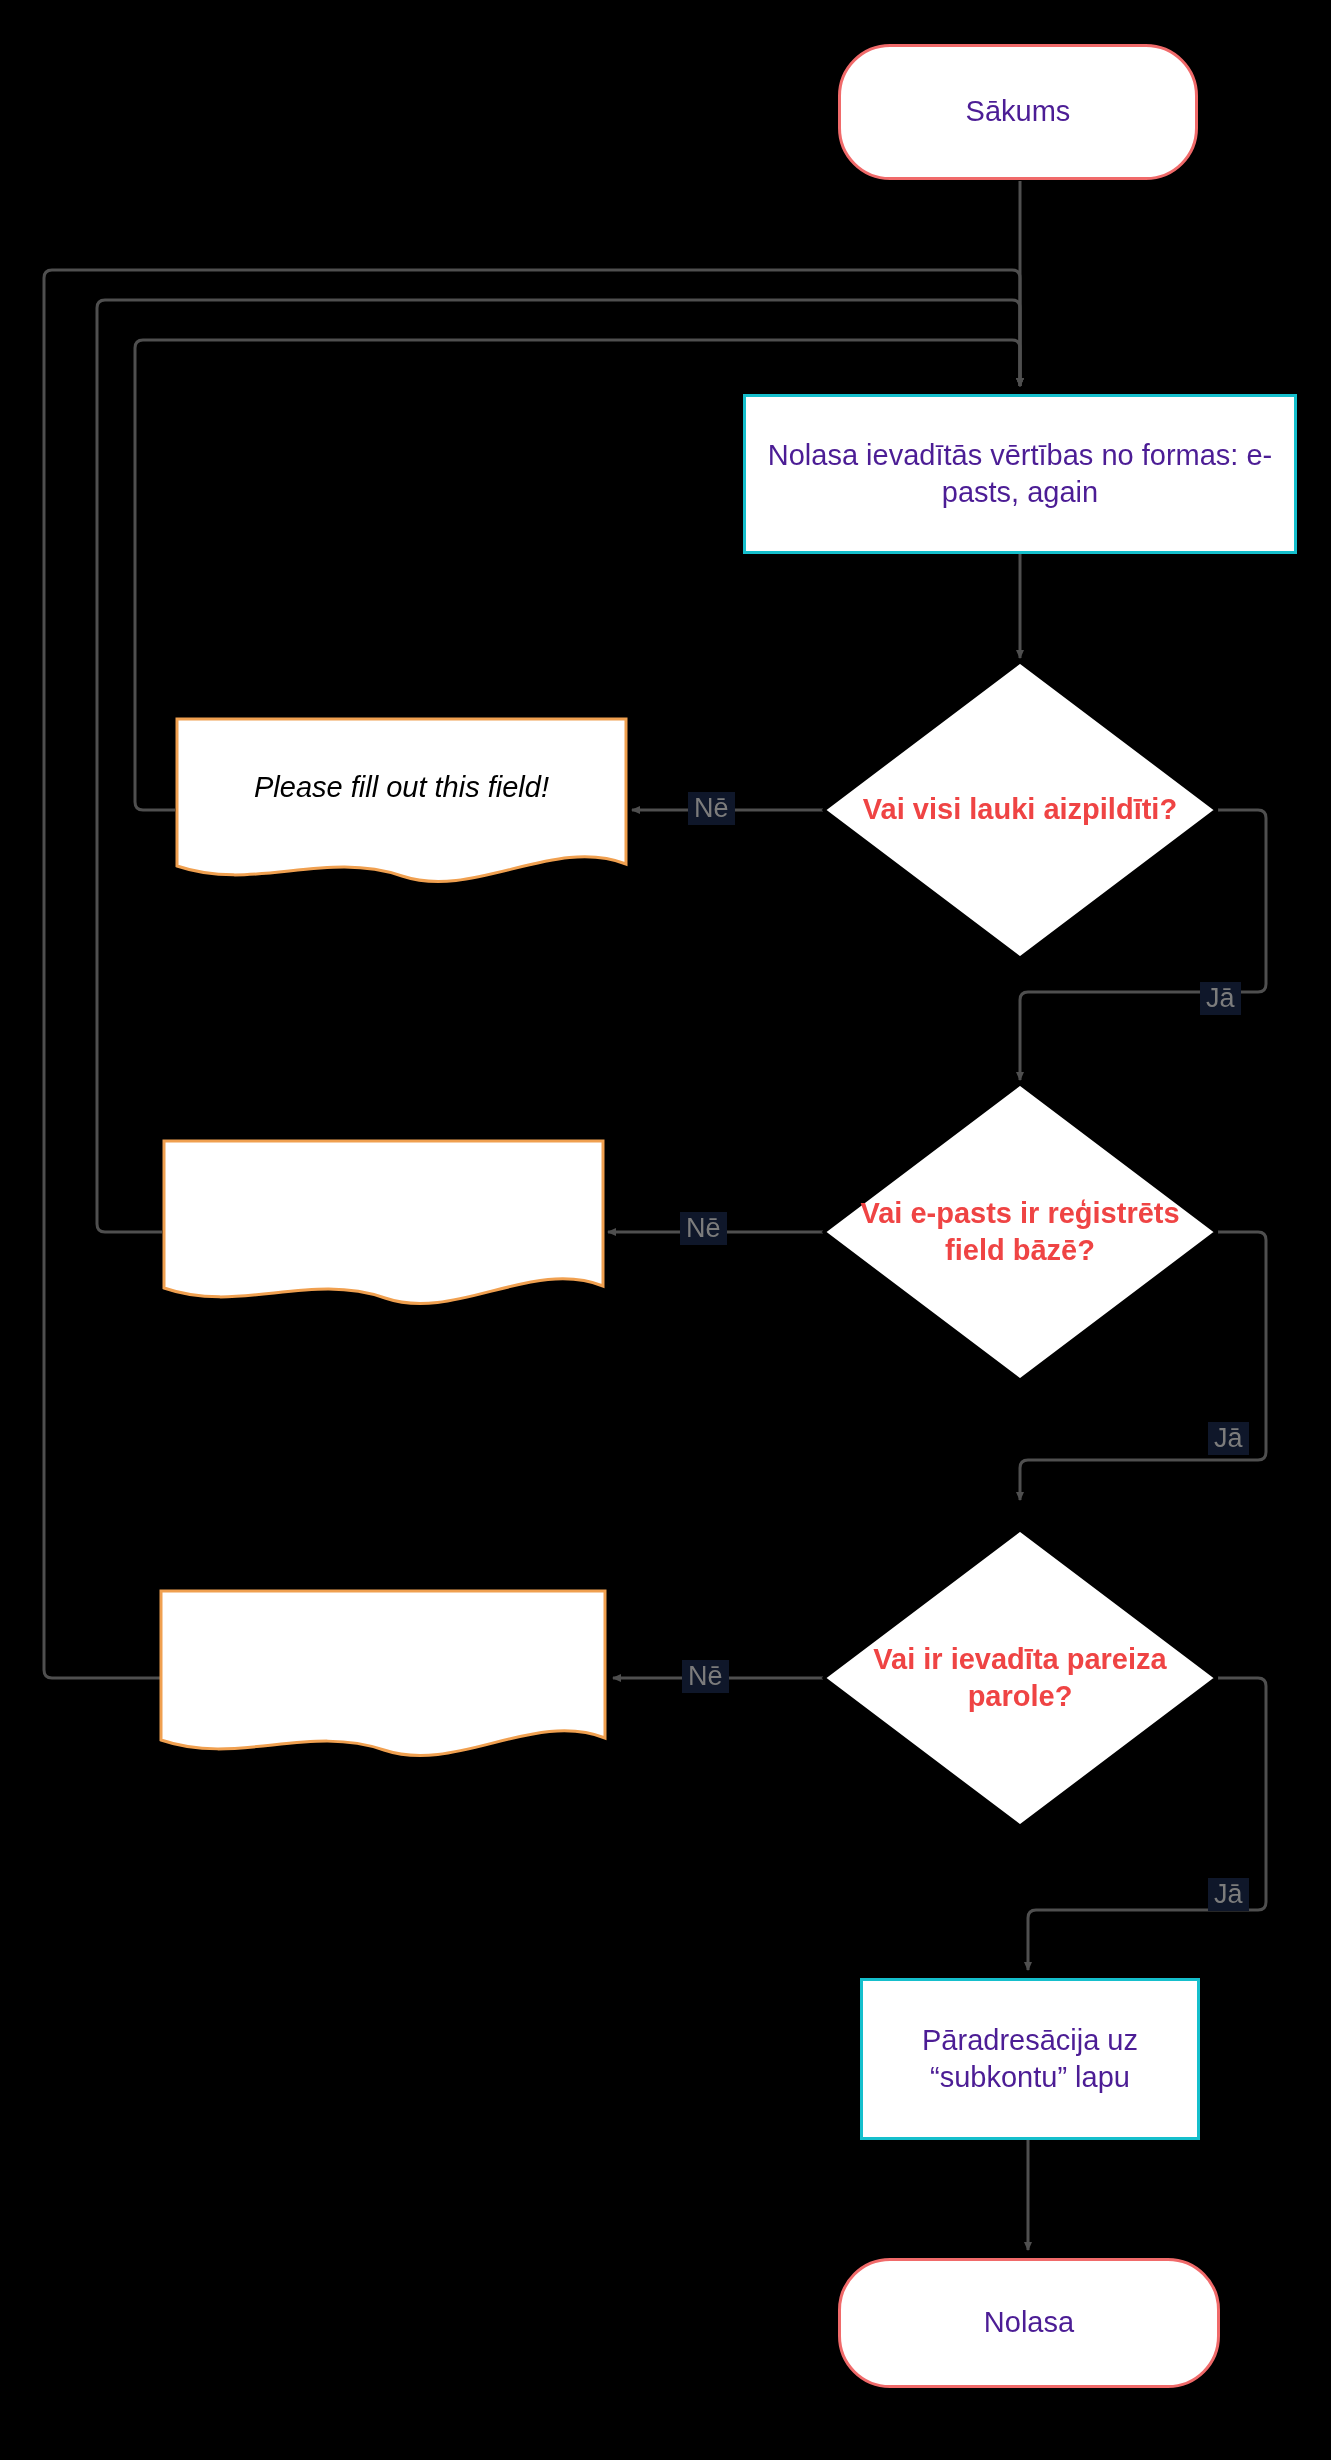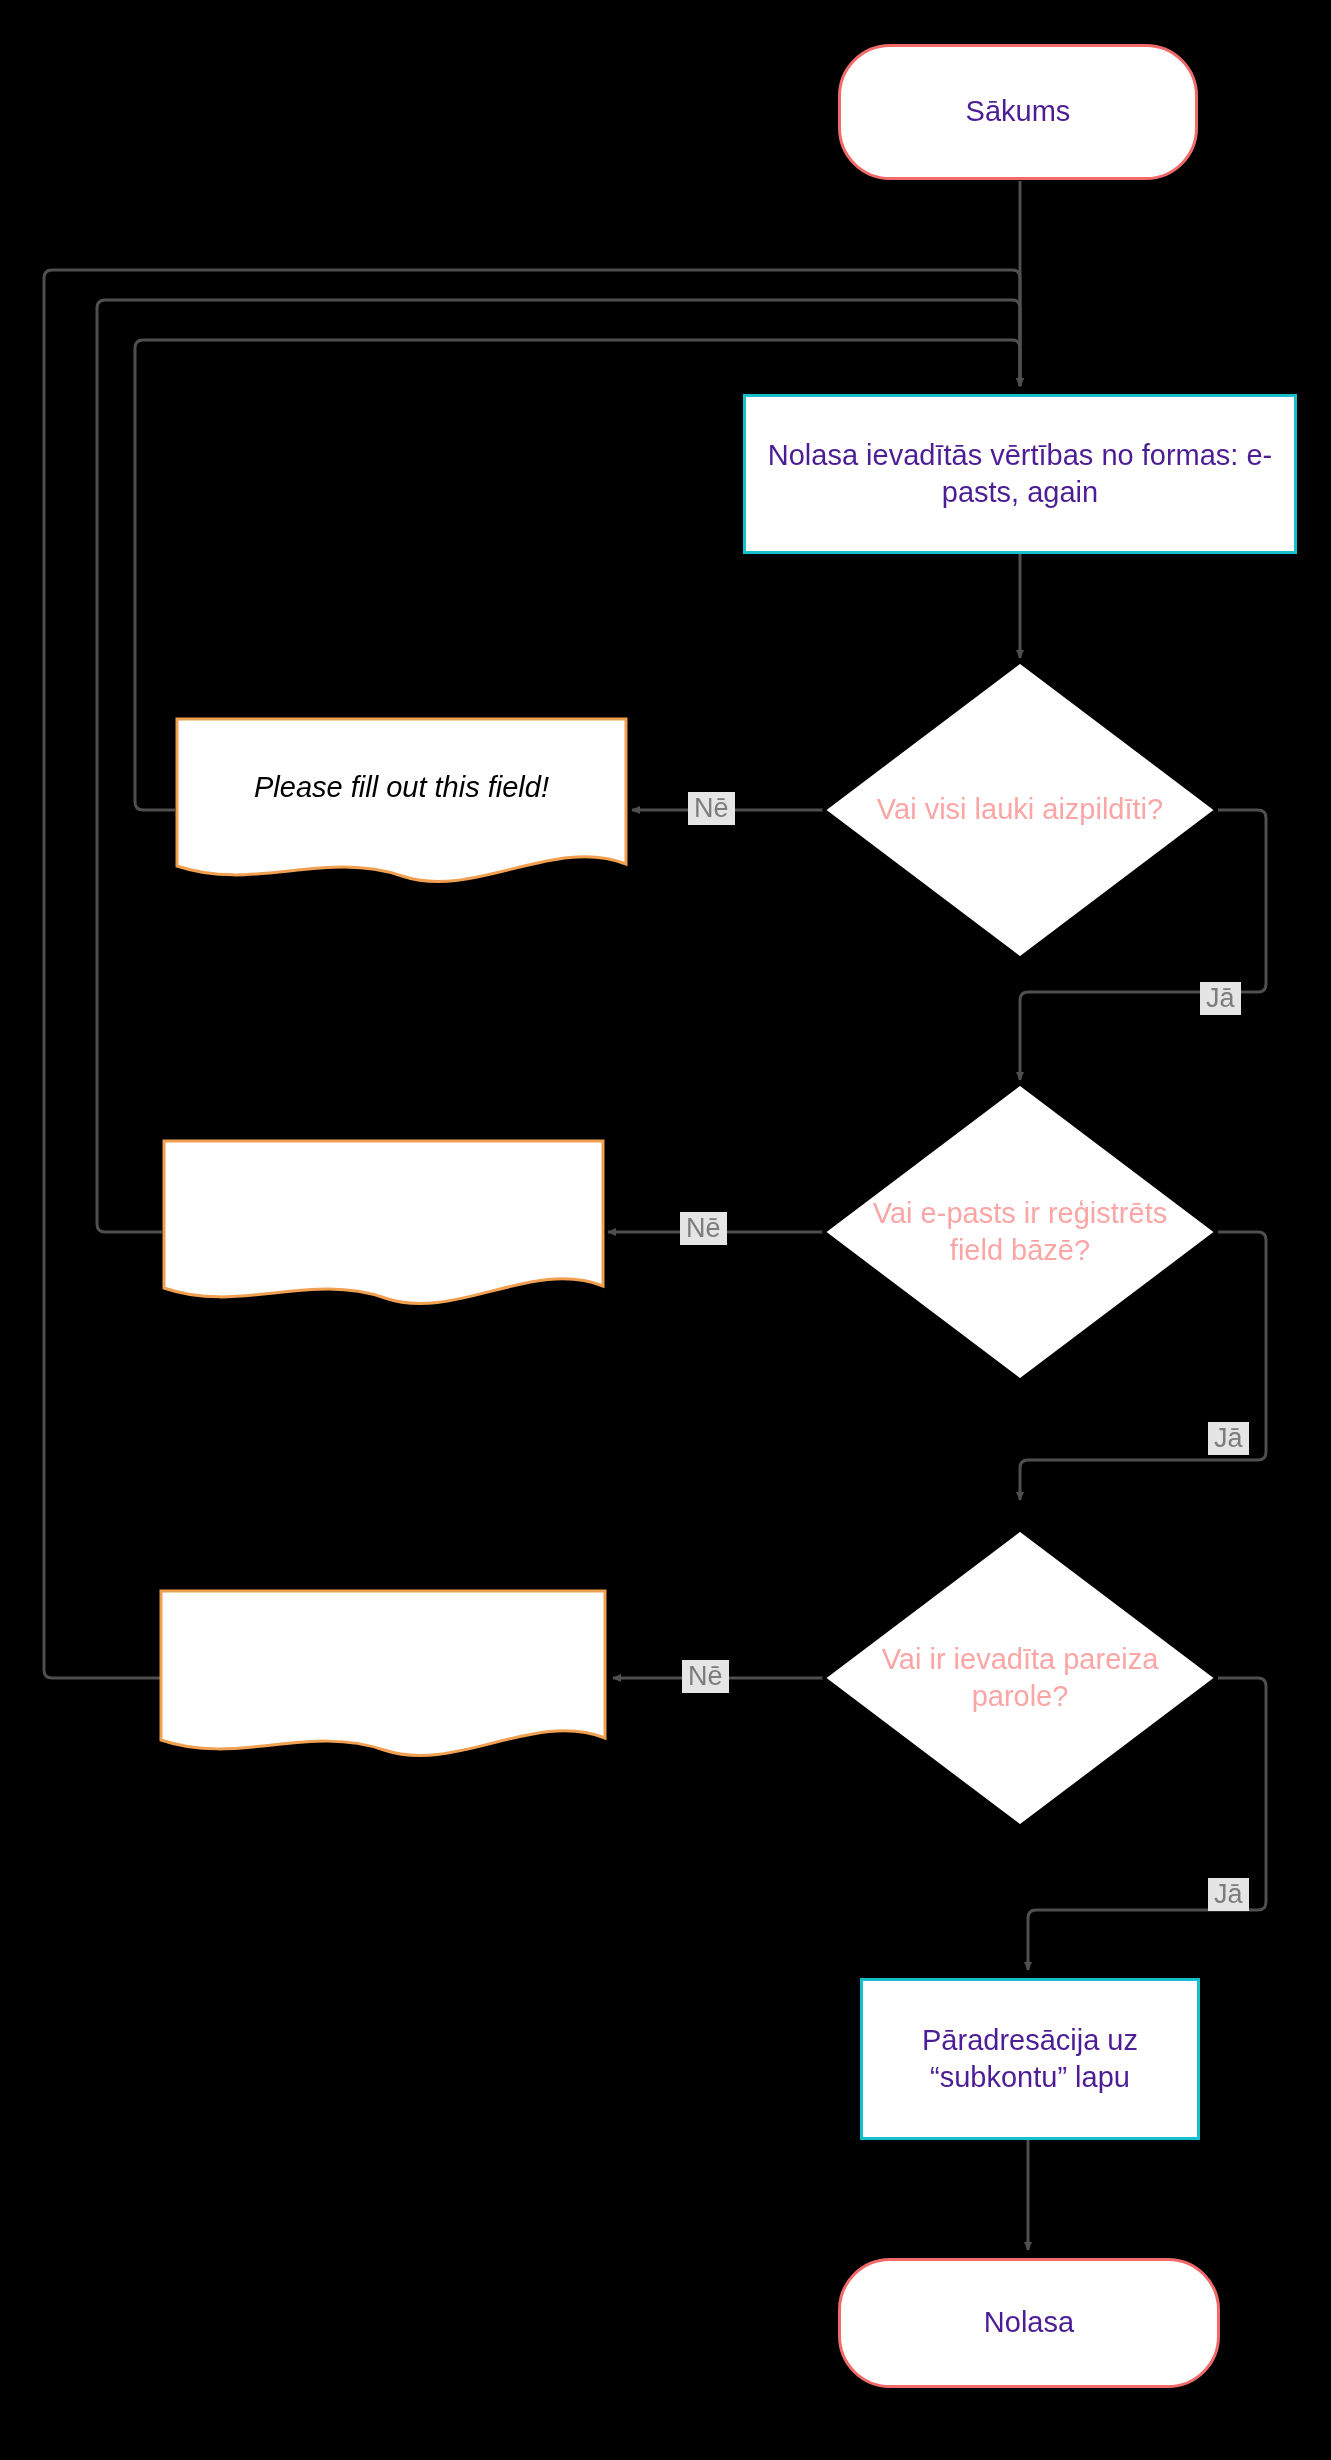--- a/index.html
+++ b/index.html
@@ -55,25 +55,26 @@
   .decision-label {
     position: absolute;
     left: 0;
     top: 0;
     width: 100%;
     height: 100%;
     display: flex;
     align-items: center;
     justify-content: center;
     text-align: center;
-    color: #fca5a5;
+    color: #ef4444;
     font-size: 29px;
     line-height: 1.28;
     box-sizing: border-box;
     padding: 0 40px;
+    font-weight: bold;
   }
   .doc-wrap {
     position: absolute;
   }
   .doc-shape {
     position: absolute;
     left: 0;
     top: 0;
     width: 100%;
     height: 100%;
@@ -92,21 +93,21 @@
     font-style: italic;
     font-size: 29px;
     line-height: 1.3;
     box-sizing: border-box;
     padding: 0 26px;
   }
   .edge-label {
     position: absolute;
     color: #7c7c7c;
     font-size: 27px;
-    background: #e5e5e5;
+    background: #0f172a;
     padding: 1px 6px;
     white-space: nowrap;
   }
 </style>
 </head>
 <body>
 
 <svg id="canvas" viewBox="0 0 1331 2460">
   <defs>
     <marker id="arrow" markerWidth="10" markerHeight="10" refX="8" refY="5" orient="auto" markerUnits="userSpaceOnUse">

